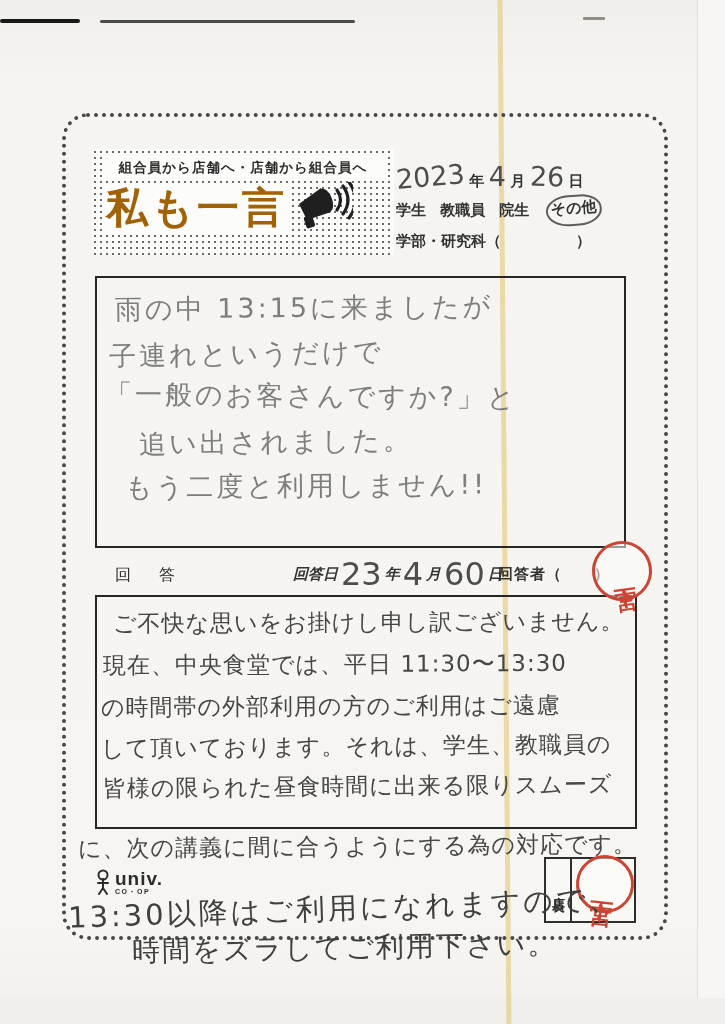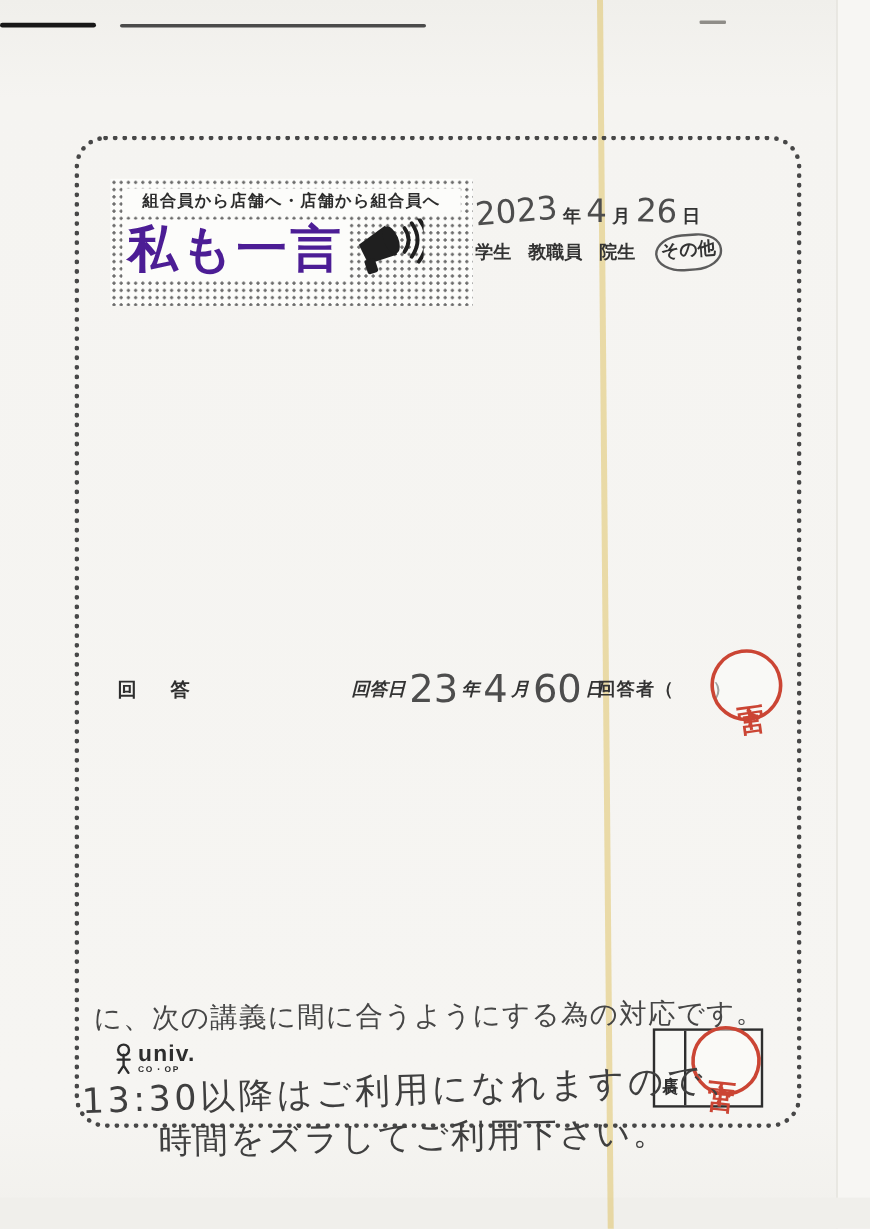--- a/index.html
+++ b/index.html
@@ -36,21 +36,21 @@
     background-size:6px 6px;
     box-sizing:border-box; padding:8px 10px;
   }
   .tagline {
     display:block; background:#fcfcfa; text-align:center;
     font-size:13.5px; font-weight:bold; color:#2c2c2c; letter-spacing:1px;
     padding:2px 0; white-space:nowrap;
   }
   .title-row { display:flex; align-items:center; margin-top:3px; }
   .logo-title {
-    background:#fcfcfa; font-size:42px; font-weight:800; color:#4c1d95;
+    background:#fcfcfa; font-size:42px; font-weight:800; color:#a16207;
     letter-spacing:3px; line-height:1.1; padding:2px 4px; white-space:nowrap;
   }
   .megaphone { margin-left:2px; }
   
   .date-block { position:absolute; left:330px; top:44px; width:250px; }
   .date-line1 { white-space:nowrap; }
   .hw { font-family:"DejaVu Sans", sans-serif; }
   .hw-num { display:inline-block; font-size:27px; color:#4d4d4d; font-weight:500; }
   .hw-year { transform:rotate(-5deg); }
   .hw-day { transform:rotate(2deg); }
@@ -68,21 +68,21 @@
     border:2px solid #262626; box-sizing:border-box;
   }
   .c-line { position:absolute; font-size:27px; color:#7e7e7e; letter-spacing:3px; white-space:nowrap; }
   .c1 { left:18px; top:12px;  transform:rotate(-0.5deg); }
   .c2 { left:12px; top:58px;  transform:rotate(-1deg); }
   .c3 { left:8px;  top:100px; transform:rotate(0.5deg); }
   .c4 { left:42px; top:146px; transform:rotate(-1deg); }
   .c5 { left:28px; top:190px; transform:rotate(-0.5deg); }
   
   .answer-header { position:absolute; left:30px; top:438px; width:560px; height:36px; }
-  .ah-label { position:absolute; left:2px; top:10px; font-size:16px; font-weight:bold; color:#2e2e2e; letter-spacing:6px; }
+  .ah-label { position:absolute; left:19px; top:10px; font-size:16px; font-weight:normal; color:#2e2e2e; letter-spacing:6px; }
   .ah-date { position:absolute; left:196px; top:0; display:flex; align-items:center; white-space:nowrap; }
   .ah-date .plabel { margin:0 1px;font-style:italic; }
   .ah-date .hw-num { font-size:32px; margin:0 2px; }
   .ah-resp { position:absolute; left:402px; top:10px; font-size:15px; font-weight:bold; color:#333; white-space:nowrap; letter-spacing:1px; }
   .resp-stamp {
     position:absolute; left:496px; top:-14px; width:54px; height:54px;
     border:3px solid #cb4534; border-radius:50%;
     color:#cb4534; display:flex; align-items:center; justify-content:center;
     writing-mode:vertical-rl; text-orientation:upright;
     font-size:22px; font-weight:bold; letter-spacing:0;
@@ -176,38 +176,53 @@
         <span class="plabel">月</span>
         <span class="hw hw-num hw-day">26</span>
         <span class="plabel">日</span>
       </div>
       <div class="date-line2">
         <span class="opt">学生</span>
         <span class="opt">教職員</span>
         <span class="opt">院生</span>
         <span class="circled">その他</span>
       </div>
-    </div>
-
+      <div class="date-line3">学部・研究科（　　　　　）</div>
+    </div>
+
+    <div class="comment-box">
+      <div class="hw c-line c1">雨の中 13:15に来ましたが</div>
+      <div class="hw c-line c2">子連れというだけで</div>
+      <div class="hw c-line c3">「一般のお客さんですか?」と</div>
+      <div class="hw c-line c4">追い出されました。</div>
+      <div class="hw c-line c5">もう二度と利用しません!!</div>
+    </div>
 
     <div class="answer-header">
       <span class="ah-label">回　答</span>
       <span class="ah-date">
         <span class="plabel">回答日</span>
         <span class="hw hw-num">23</span>
         <span class="plabel">年</span>
         <span class="hw hw-num">4</span>
         <span class="plabel">月</span>
         <span class="hw hw-num">60</span>
         <span class="plabel">日</span>
       </span>
       <span class="ah-resp">回答者（　　）</span>
       <span class="resp-stamp">宮下</span>
     </div>
 
+    <div class="answer-box">
+      <div class="hw a-line a1">ご不快な思いをお掛けし申し訳ございません。</div>
+      <div class="hw a-line a2">現在、中央食堂では、平日 11:30〜13:30</div>
+      <div class="hw a-line a3">の時間帯の外部利用の方のご利用はご遠慮</div>
+      <div class="hw a-line a4">して頂いております。それは、学生、教職員の</div>
+      <div class="hw a-line a5">皆様の限られた昼食時間に出来る限りスムーズ</div>
+    </div>
     <div class="hw a-overflow">に、次の講義に間に合うようにする為の対応です。</div>
 
     <div class="coop-logo">
       <svg width="18" height="26" viewBox="0 0 18 26">
         <circle cx="9" cy="6" r="4.5" fill="none" stroke="#2d2d2d" stroke-width="2"></circle>
         <path d="M9 10 L9 19 M4 14 L14 14 M9 19 L5 25 M9 19 L13 25" stroke="#2d2d2d" stroke-width="2" fill="none" stroke-linecap="round"></path>
       </svg>
       <span class="wordmark">
         <span class="wordmark-main">univ.</span>
         <span class="wordmark-sub">CO・OP</span>

